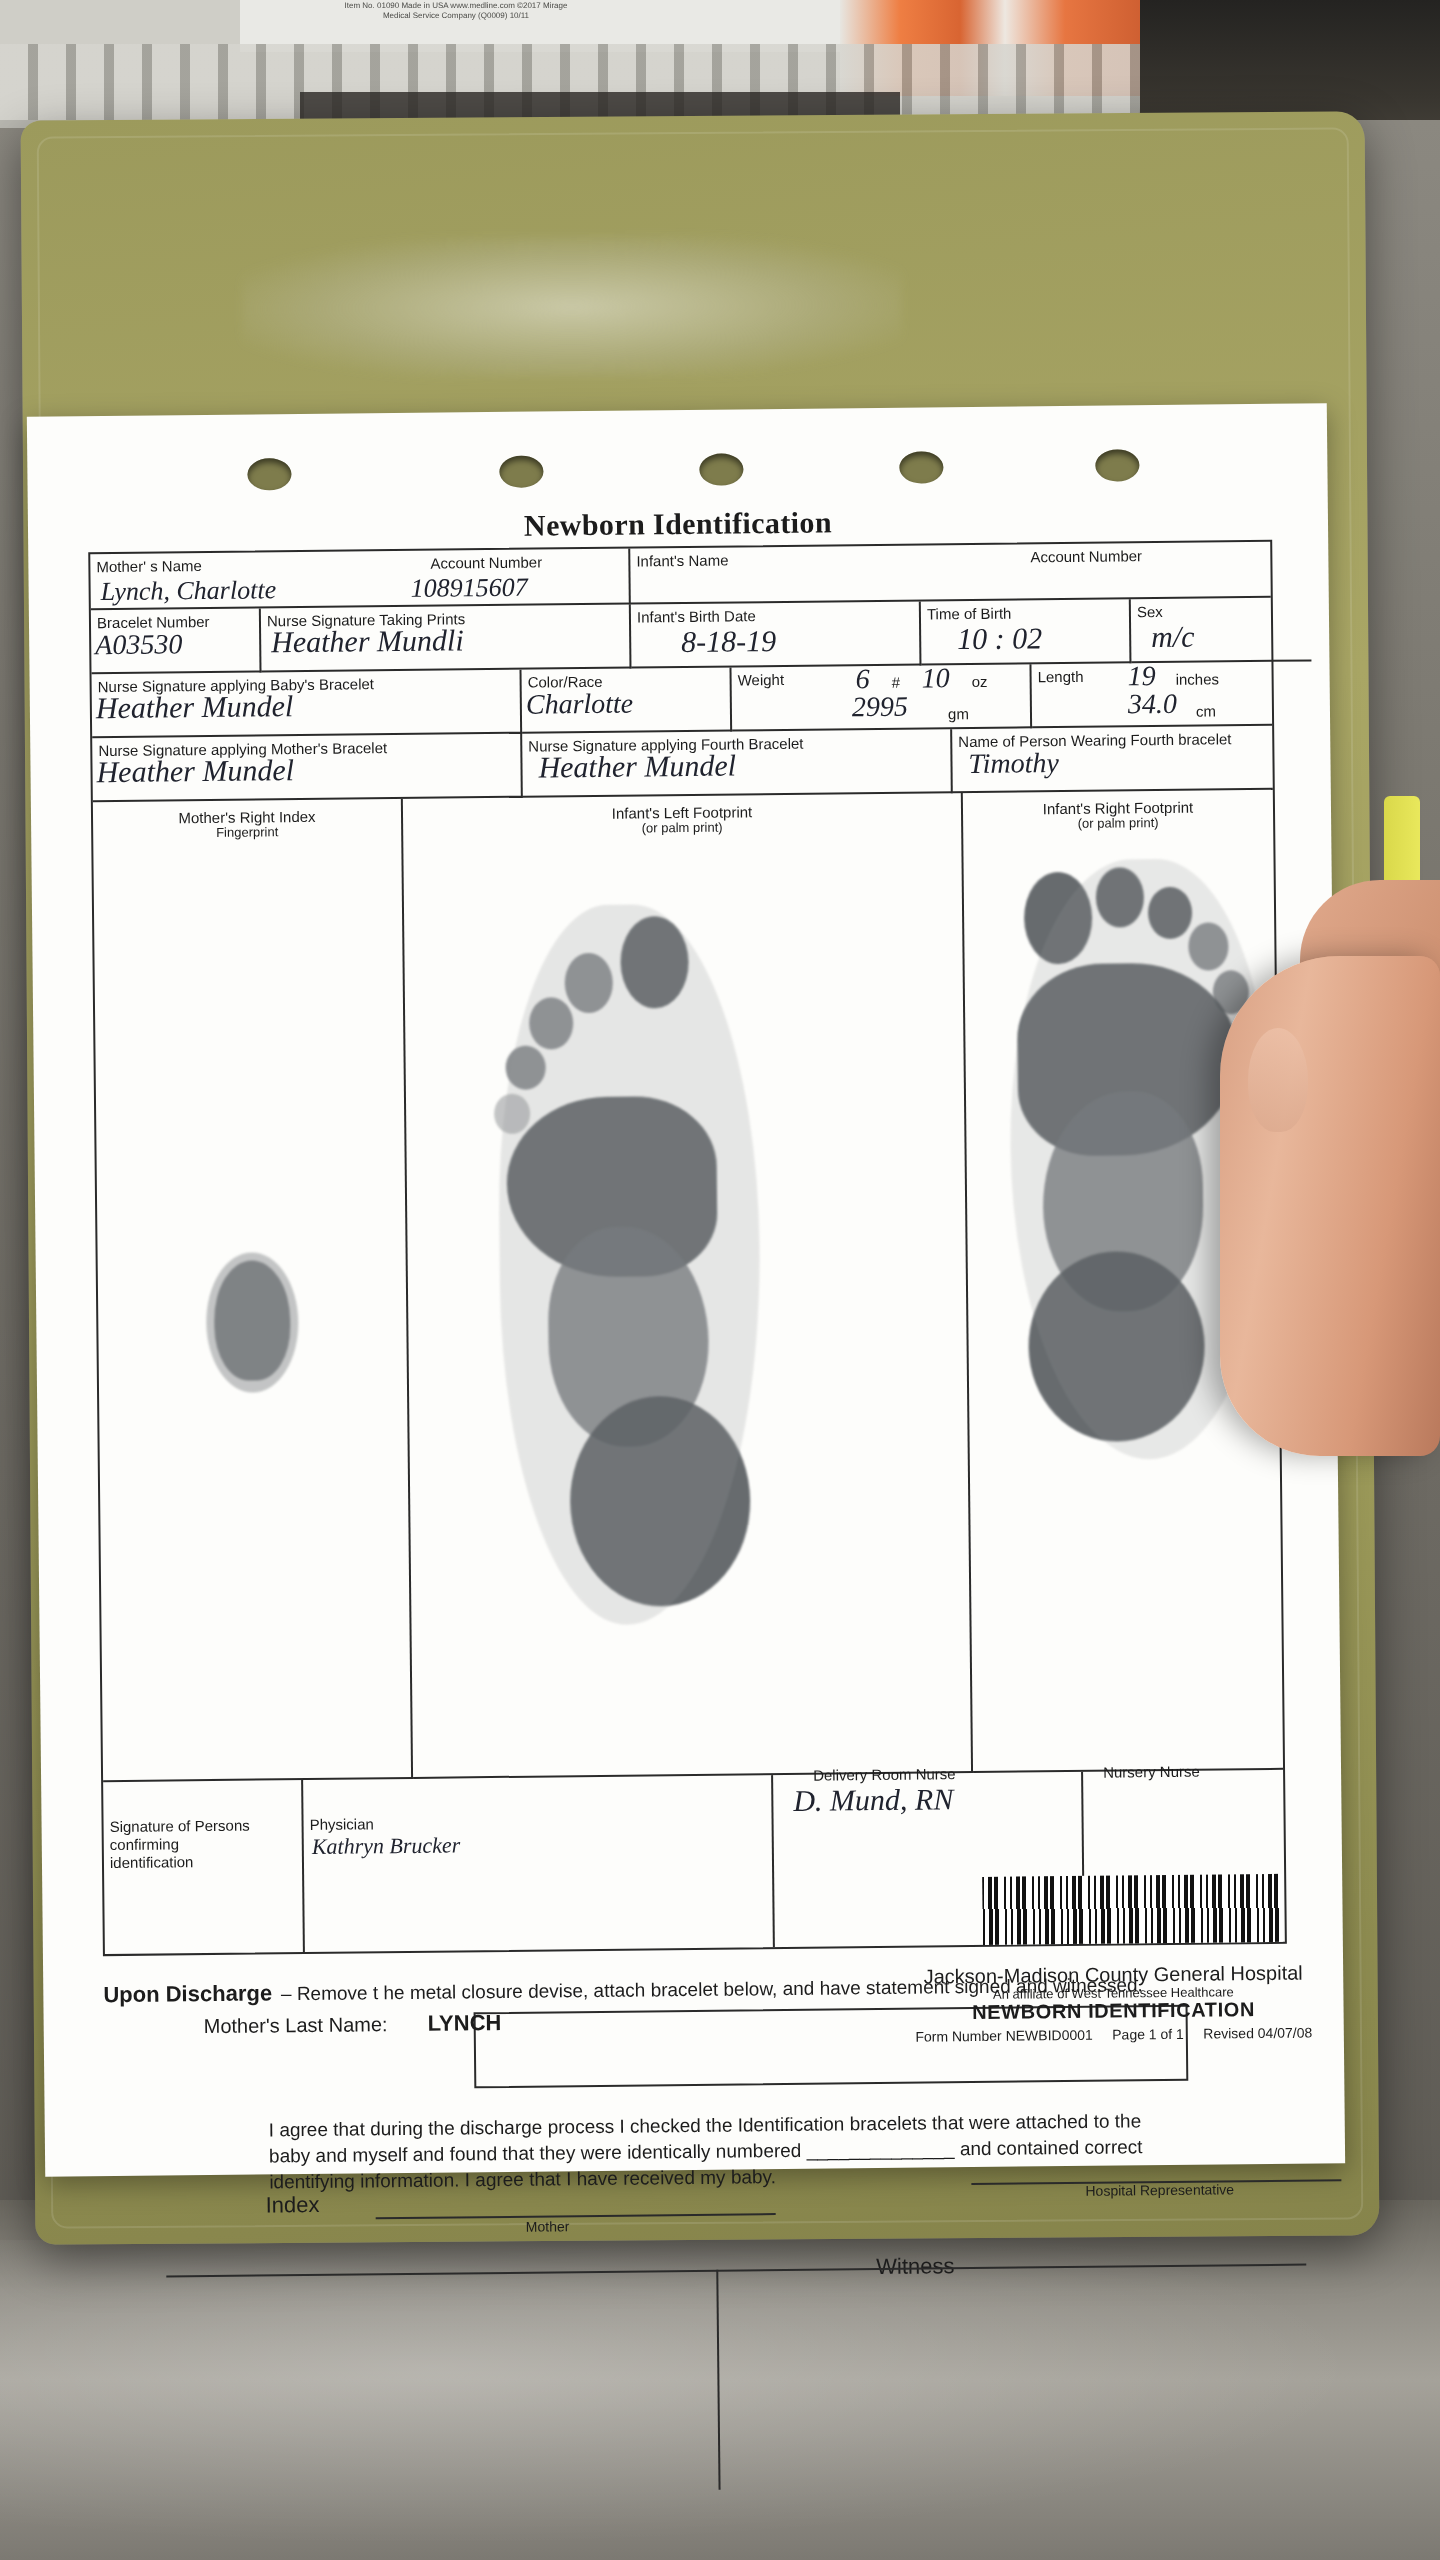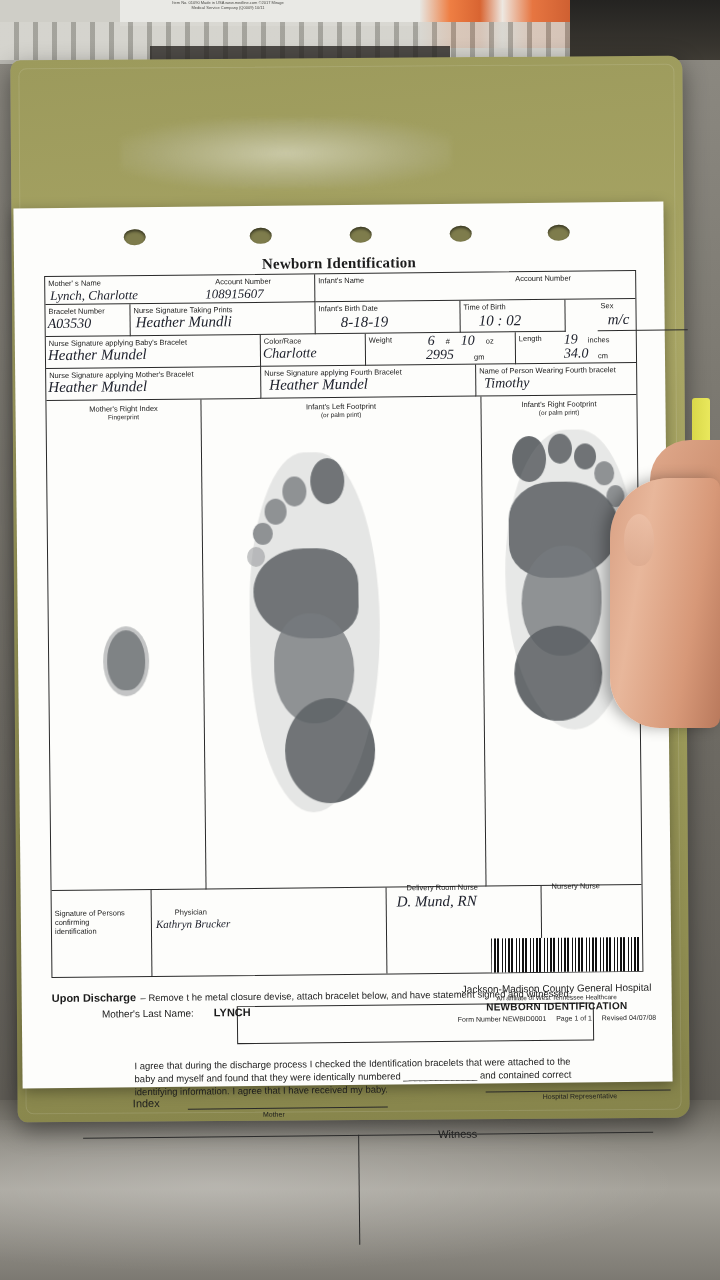--- a/index.html
+++ b/index.html
@@ -337,21 +337,21 @@
         <span class="hw" style="left:5px;top:10px;font-size:15px;">Heather Mundli</span>
       </div>
       <div class="cell" style="left:270px;top:28px;width:145px;height:32px;">
         <span class="lbl">Infant's Birth Date</span>
         <span class="hw" style="left:25px;top:12px;font-size:15px;">8-18-19</span>
       </div>
       <div class="cell" style="left:415px;top:28px;width:105px;height:32px;">
         <span class="lbl">Time of Birth</span>
         <span class="hw" style="left:18px;top:12px;font-size:15px;">10 : 02</span>
       </div>
-      <div class="cell nb-r" style="left:552px;top:28px;width:90px;height:32px;">
+      <div class="cell nb-r" style="left:520px;top:28px;width:90px;height:32px;">
         <span class="lbl">Sex</span>
         <span class="hw" style="left:10px;top:12px;font-size:15px;">m/c</span>
       </div>
 
       <div class="cell" style="left:0;top:60px;width:215px;height:32px;">
         <span class="lbl">Nurse Signature applying Baby's Bracelet</span>
         <span class="hw" style="left:2px;top:10px;font-size:15px;">Heather Mundel</span>
       </div>
       <div class="cell" style="left:215px;top:60px;width:105px;height:32px;">
         <span class="lbl">Color/Race</span>
@@ -424,21 +424,21 @@
         <div class="ink dark" style="left:30px;top:230px;width:88px;height:95px;border-radius:50%;"></div>
         <div class="ink light" style="left:22px;top:34px;width:130px;height:300px;border-radius:50% 45% 50% 55%;opacity:.2;"></div>
       </div>
 
       <div class="cell" style="left:0;top:614px;width:100px;height:86px;border-bottom:none;">
         <span class="lbl" style="top:18px;">Signature of Persons</span>
         <span class="lbl" style="top:27px;">confirming</span>
         <span class="lbl" style="top:36px;">identification</span>
       </div>
       <div class="cell" style="left:100px;top:614px;width:235px;height:86px;border-bottom:none;">
-        <span class="lbl" style="top:18px;margin-left:20px;">Physician</span>
+        <span class="lbl" style="top:18px;">Physician</span>
         <span class="hw" style="left:4px;top:28px;font-size:11px;">Kathryn Brucker</span>
       </div>
       <div class="cell" style="left:335px;top:614px;width:155px;height:86px;border-bottom:none;">
         <span class="lbl" style="top:-4px;left:20px;">Delivery Room Nurse</span>
         <span class="hw" style="left:10px;top:6px;font-size:15px;">D. Mund, RN</span>
       </div>
       <div class="cell nb-r" style="left:490px;top:614px;width:100px;height:86px;border-bottom:none;">
         <span class="lbl" style="top:-4px;left:10px;text-align:right;">Nursery Nurse</span>
         <span class="hw" style="left:10px;top:8px;font-size:14px;"></span>
       </div>

